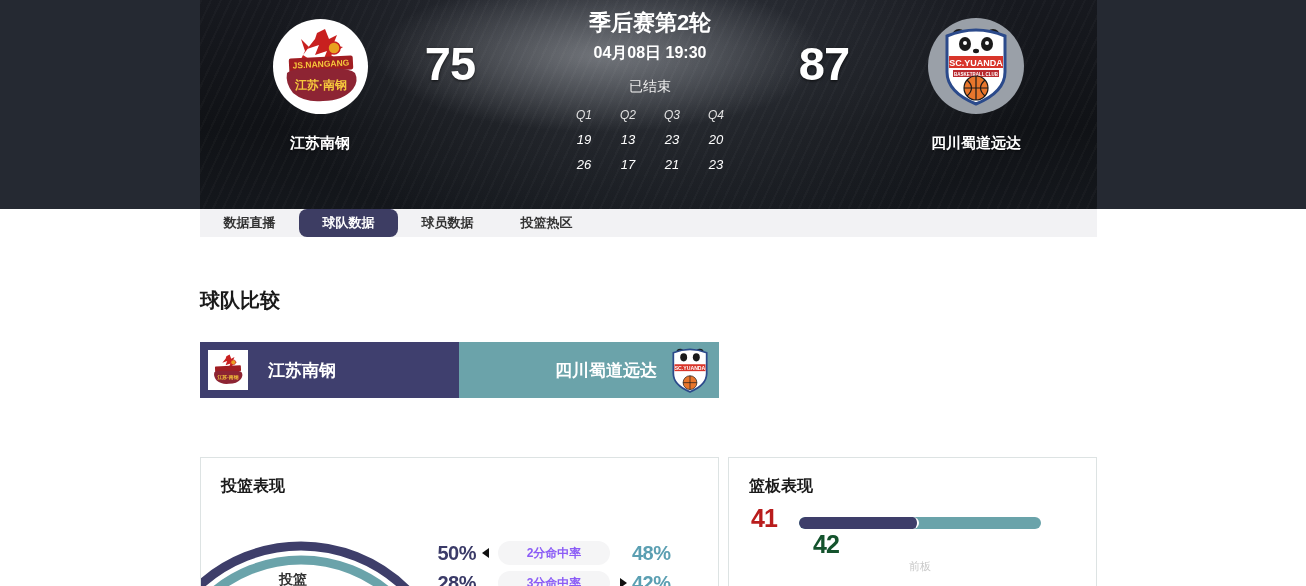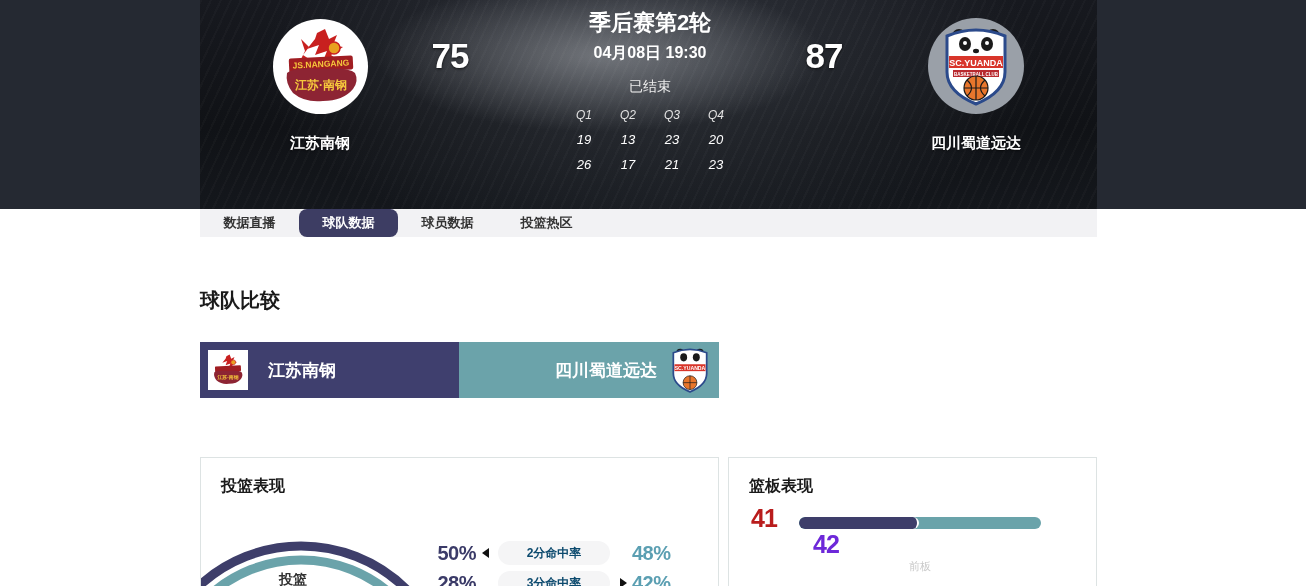--- a/index.html
+++ b/index.html
@@ -28,21 +28,21 @@
   .away-circle { left:928px; top:18px; width:96px; height:96px; background:#9aa0a8; }
   .team-name {
     position:absolute; top:134px; width:200px; text-align:center;
     color:#fff; font-size:15px; font-weight:bold;
     text-shadow:0 1px 2px rgba(0,0,0,.6);
   }
   .home-name { left:220px; }
   .away-name { left:876px; }
   .score {
     position:absolute; top:36px; width:80px; text-align:center;
-    color:#fff; font-size:35px; font-weight:bold; letter-spacing:-1px;
+    color:#fff; font-size:47px; font-weight:bold; letter-spacing:-1px;
     text-shadow:0 1px 3px rgba(0,0,0,.7);
   }
   .home-score { left:410px; }
   .away-score { left:784px; }
   .center-block { position:absolute; left:538px; top:8px; width:224px; text-align:center; color:#fff; }
   .round-title { font-size:22px; font-weight:bold; }
   .match-datetime { font-size:16px; font-weight:bold; margin-top:5px; }
   .match-status { font-size:14px; color:#ececec; margin-top:14px; }
   .quarters { margin:12px auto 8px; width:168px;font-style:italic; }
   .q-row { display:flex; justify-content:space-between; margin-top:10px; }
@@ -90,26 +90,26 @@
   .stat-val.home { color:#3b3b68; text-align:right; }
   .stat-val.away { color:#5b9fb2; text-align:left; }
   .tri-slot { width:18px; display:flex; justify-content:center; }
   .tri { width:0; height:0; }
   .tri-left  { border-top:5px solid transparent; border-bottom:5px solid transparent; border-right:7px solid #111; }
   .tri-right { border-top:5px solid transparent; border-bottom:5px solid transparent; border-left:7px solid #111; }
   .tri-hidden { visibility:hidden; }
   .stat-pill {
     width:112px; height:24px; line-height:24px; margin:0 4px;
     background:#f5f5f6; border-radius:12px; text-align:center;
-    font-size:12px; font-weight:bold; color:#0c4a6e;
+    font-size:12px; font-weight:bold; color:#8b5cf6;
   }
 
   
   .reb-home-val { position:absolute; left:22px; top:46px; font-size:25px; font-weight:bold; color:#b91c1c; letter-spacing:-1px; }
-  .reb-away-val { position:absolute; left:84px; top:72px; font-size:25px; font-weight:bold; color:#6d28d9; letter-spacing:-1px; }
+  .reb-away-val { position:absolute; left:84px; top:72px; font-size:25px; font-weight:bold; color:#14532d; letter-spacing:-1px; }
   .reb-bar { position:absolute; left:70px; top:59px; width:242px; height:12px; background:#6aa3aa; border-radius:6px; overflow:hidden; display:flex; }
   .reb-bar-home { height:12px; background:#3e3e6a; border-radius:6px; border-right:2px solid #fff; }
   .reb-sub-label { position:absolute; left:70px; top:101px; width:242px; text-align:center; font-size:11px; color:#c9c9c9; }
 
   svg text { font-family:"Liberation Sans","DejaVu Sans",sans-serif; }
 </style>
 </head>
 <body>
 
 <div class="page">

